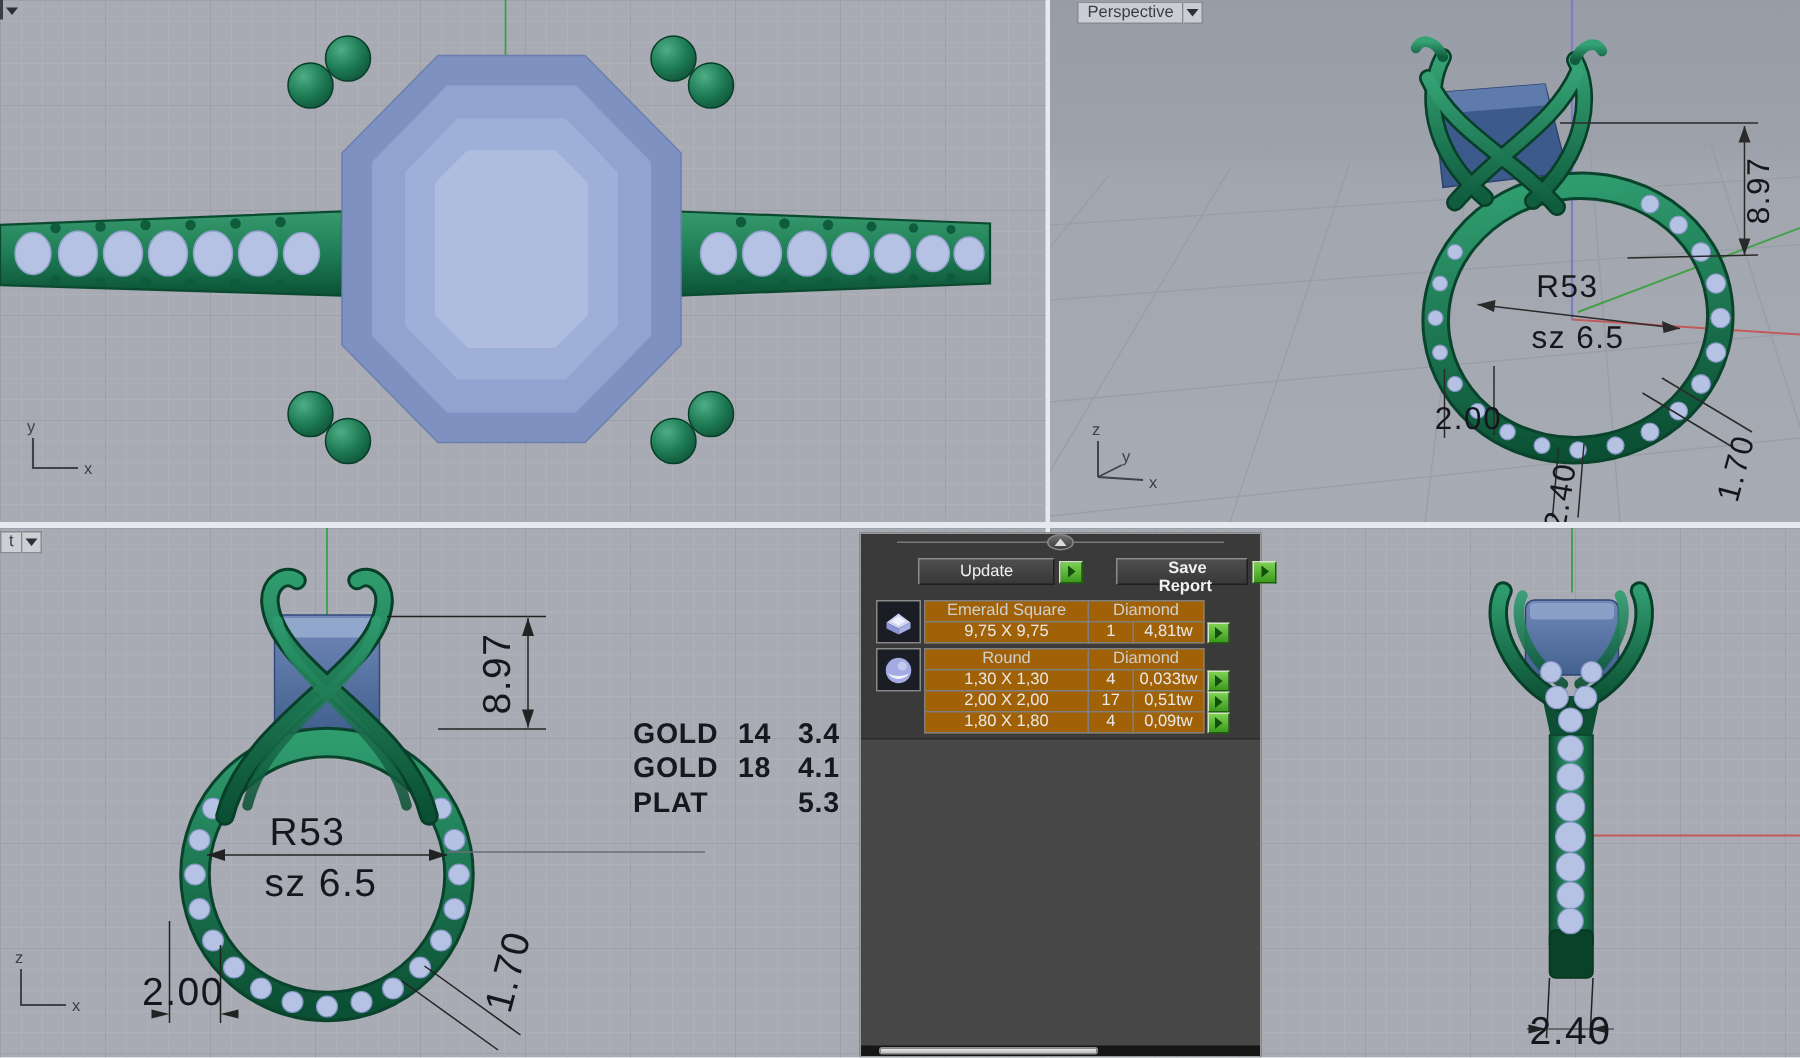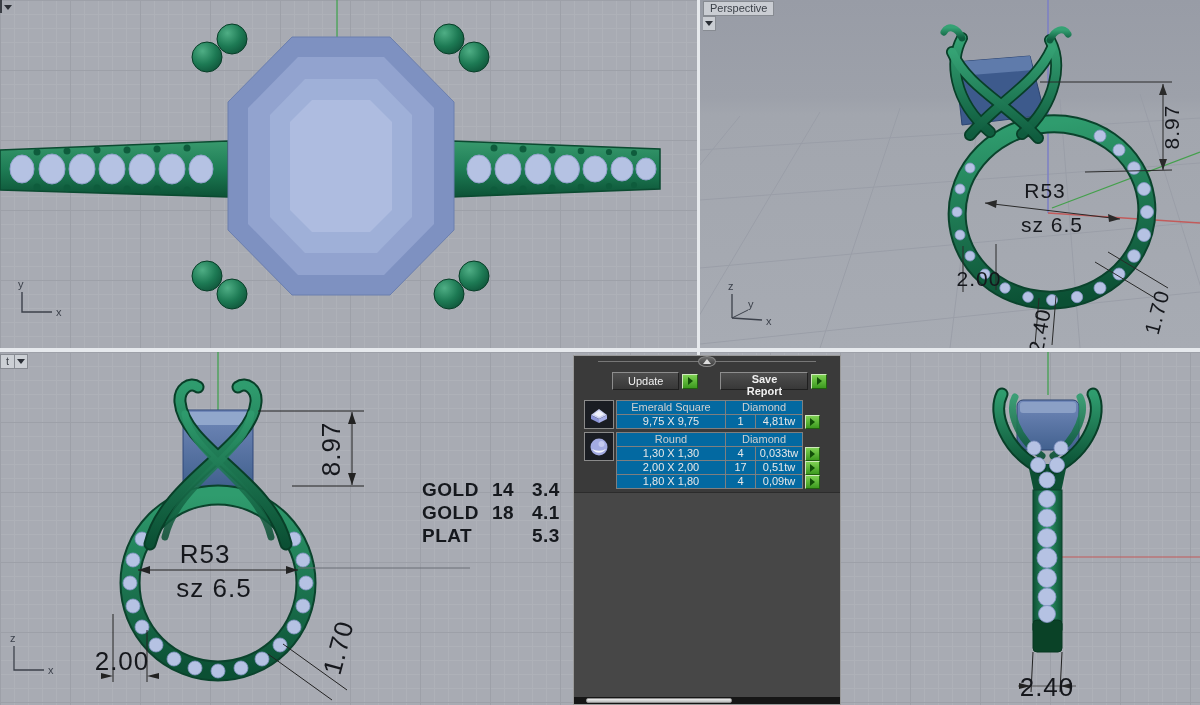--- a/index.html
+++ b/index.html
@@ -58,35 +58,35 @@
   #stat-weight-value{width:36px;} #stat-count-value{width:32px;}
   #collapse-row{position:relative;height:12px;background:#3a3a3a;}
   #collapse-row .line{position:absolute;left:24px;right:24px;top:5px;height:1px;background:#777;}
   #collapse-btn{position:absolute;left:50%;top:0;transform:translateX(-50%);
       width:18px;height:11px;border-radius:50%;background:linear-gradient(#6d6d6d,#3c3c3c);
       border:1px solid #8a8a8a;display:flex;align-items:center;justify-content:center;padding:0;}
   .tri-up{width:0;height:0;border-left:4px solid transparent;border-right:4px solid transparent;border-bottom:5px solid #ddd;}
   #dlg-buttons{display:flex;align-items:center;gap:22px;padding:4px 0 6px 38px;background:#3a3a3a;}
   .btn-group{display:flex;align-items:center;gap:3px;}
   .dlg-btn{height:18px;background:linear-gradient(#4e4e4e,#383838);color:#f0f0f0;font-size:11px;
-      border:1px solid;border-color:#8d8d8d #1f1f1f #1f1f1f #8d8d8d;padding:0 15px;text-align:center;}
+      border:1px solid;border-color:#8d8d8d #1f1f1f #1f1f1f #8d8d8d;padding:0 27px;text-align:right;}
   #btn-save{width:88px;font-weight:bold;}
   .go-btn{width:16px;height:15px;background:linear-gradient(#7ed153,#3c9a1f);
       border:1px solid;border-color:#cfe9bd #215f10 #215f10 #cfe9bd;
       display:flex;align-items:center;justify-content:center;padding:0;}
   .go-btn.small{width:15px;height:14px;}
   .tri-right{width:0;height:0;border-top:4px solid transparent;border-bottom:4px solid transparent;border-left:5px solid #124f09;}
   #gem-list{padding:4px 0 0 10px;background:#3a3a3a;border-bottom:1px solid #2c2c2c;}
   .gem-group{display:flex;align-items:flex-start;margin-bottom:3px;}
   .gem-icon-box{width:28px;height:27px;background:#1a1d23;border:1px solid #8a8a8a;
       display:flex;align-items:center;justify-content:center;margin-right:2px;}
   .gem-table{display:flex;flex-direction:column;}
   .grow{display:flex;align-items:stretch;margin-top:-1px;}
   .grow:first-child{margin-top:0;}
-  .gcell{border:1px solid #7f7f7f;background:#0369a1;color:#e8e8e8;font-size:11px;
+  .gcell{border:1px solid #7f7f7f;background:#a16207;color:#e8e8e8;font-size:11px;
       line-height:13px;text-align:center;margin-left:-1px;box-sizing:border-box;height:15px;}
   .grow .gcell:first-child{margin-left:0;}
   .gcell.hdr{color:#cfcfcf;}
   .c-size{width:110px;} .c-rest{width:78px;} .c-count{width:31px;} .c-weight{width:48px;}
   .grow .go-btn{margin-left:2px;align-self:center;}
   #dlg-scrollstrip{position:absolute;left:0;right:0;bottom:0;height:7px;background:#161616;}
   #dlg-scrollthumb{position:absolute;left:12px;bottom:1px;width:146px;height:5px;
       background:linear-gradient(#ececec,#bdbdbd);border:1px solid #8f8f8f;border-radius:2px;box-sizing:border-box;}
 </style>
 </head>
@@ -187,21 +187,21 @@
       </g>
       <g>
         <path d="M22,292 L22,312 L52,312" fill="none" stroke="#3c414b" stroke-width="1.4"></path>
         <text class="axis-label" x="18" y="288">y</text>
         <text class="axis-label" x="56" y="316">x</text>
       </g>
     </svg>
   </div>
 
   <div id="vp-persp" class="vp">
-    <div class="vp-tab" style="left:3px;top:1px;flex-direction:column;">
+    <div class="vp-tab" style="left:18px;top:1px;">
       <div class="tab-box">Perspective</div>
       <div class="tab-arrow">
         <span class="tri-down"></span>
       </div>
     </div>
     <svg width="500" height="348" viewBox="0 0 500 348">
       <g stroke="#989ca6" stroke-width="1" opacity="0.8">
         <line x1="40" y1="116" x2="-150" y2="348"></line>
           <line x1="120" y1="112" x2="-20" y2="348"></line>
         <line x1="200" y1="108" x2="120" y2="348"></line>

